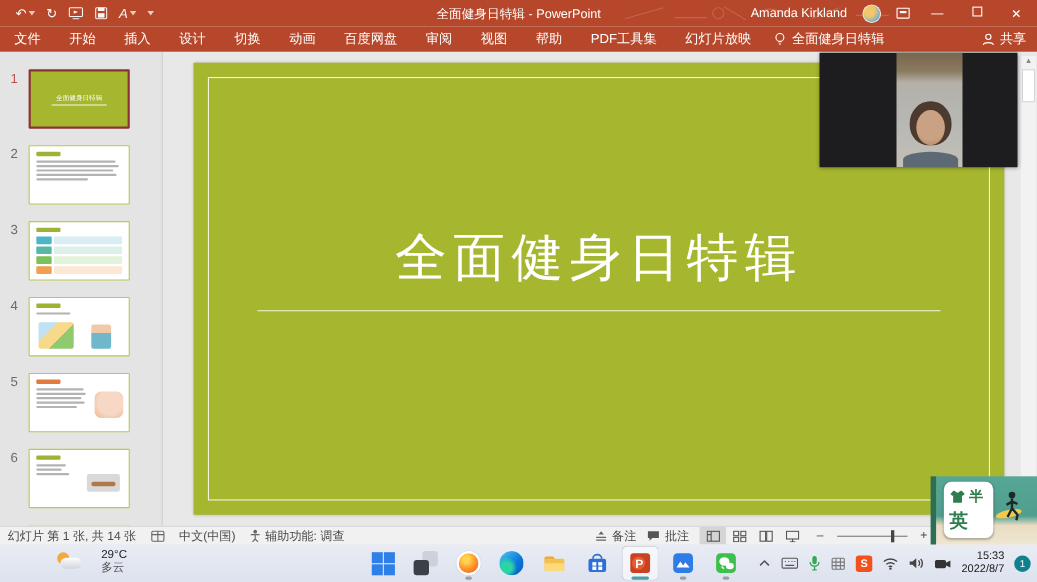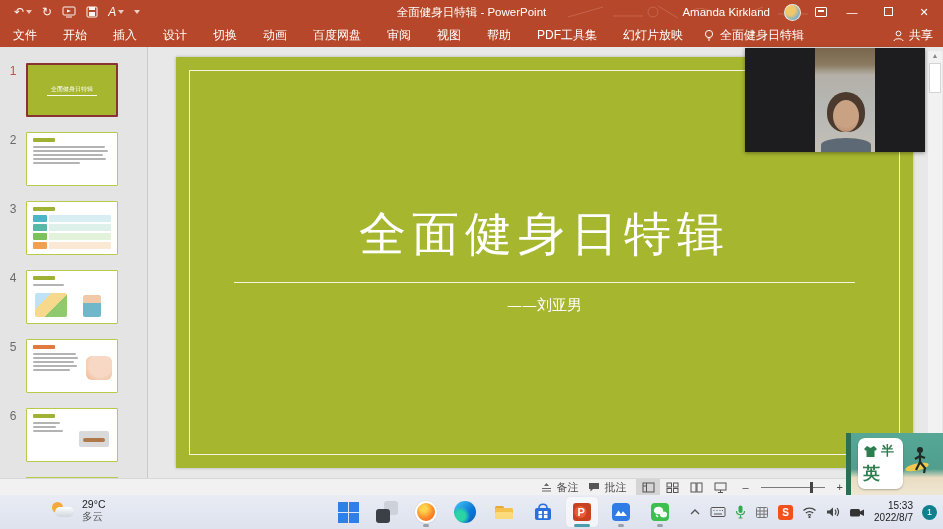--- a/index.html
+++ b/index.html
@@ -80,21 +80,21 @@
   .widget { position:absolute; right:0; bottom:34px; width:97px; height:62px; z-index:60; overflow:hidden;
     background:linear-gradient(180deg,#57a797 0%, #4f9e8e 58%, #e9dcc2 72%, #efe7d3 100%); border-left:5px solid #2e6e54;}
   .wcard { position:absolute; left:7px; top:5px; width:45px; height:51px; background:#fff; border-radius:7px; box-shadow:0 1px 2px rgba(0,0,0,.25); padding:4px 5px;}
   .wrow { display:flex; align-items:center; gap:3px;}
   .wchar1 { color:#2e7d4f; font-weight:bold; font-size:13px;}
   .wchar2 { color:#2e7d4f; font-weight:bold; font-size:17px; margin-top:2px;}
   .surfer { position:absolute; right:9px; top:10px;}
 
   
   .taskbar { position:relative; height:34px; background:linear-gradient(180deg,#e9ecf4,#dde2ee); z-index:30;}
-  .weather { position:absolute; left:50px; top:3px; display:flex; gap:6px; align-items:center;}
+  .weather { position:absolute; left:50px; top:3px; display:flex; gap:16px; align-items:center;}
   .wicon { position:relative; width:26px; height:18px;}
   .sun { position:absolute; left:2px; top:1px; width:11px; height:11px; border-radius:50%; background:#f6a93b;}
   .cloud { position:absolute; left:5px; top:6px; width:19px; height:10px; border-radius:8px; background:linear-gradient(180deg,#fdfdfd,#cfd6de);}
   .wtext { font-size:10.5px; color:#222; line-height:1.15;}
   .wtext .cond { color:#555; }
   .tb-icons { position:absolute; left:332px; top:2px; display:flex; align-items:flex-start; gap:7px;}
   .ticon { width:32px; height:30px; display:flex; flex-direction:column; align-items:center; justify-content:center; border-radius:4px; position:relative;}
   .ticon.active { background:rgba(255,255,255,.6); box-shadow:0 0 1px rgba(0,0,0,.15);}
   .rundot { position:absolute; bottom:0px; width:6px; height:3px; border-radius:2px; background:#9aa0a8;}
   .rundot.wide { width:16px; background:#4a9daa;}
@@ -277,32 +277,46 @@
         <div class="thumb-num">7</div>
         <div class="mini" style="height:6px;border-bottom:none;"></div>
       </div>
     </div>
 
     <div class="editor">
       <div class="slide">
         <div class="slide-frame"></div>
         <div class="slide-title-block">
           <div class="slide-title">全面健身日特辑</div>
-          <div class="slide-sub">——刘亚男</div>
         </div>
       </div>
       <div class="vscroll">
         <div class="up">▲</div>
         <div class="vthumb"></div>
         <div class="dn">▼</div>
       </div>
     </div>
   </div>
 
   <div class="statusbar">
+    <div class="sb-left">
+      <span>幻灯片 第 1 张, 共 14 张</span>
+      <svg width="13" height="11" viewBox="0 0 13 11">
+          <rect x="1" y="1" width="11" height="9" rx="1" fill="none" stroke="#666"></rect>
+          <path d="M6.5 1 v9 M1 4 h11" stroke="#666"></path>
+        </svg>
+      <span>中文(中国)</span>
+      <span class="sb-ico">
+        <svg width="10" height="12" viewBox="0 0 10 12">
+            <circle cx="5" cy="2.4" r="1.7" fill="#666"></circle>
+            <path d="M1 5 h8 M5 5 v4 M5 9 l-2.5 2.6 M5 9 l2.5 2.6" stroke="#666" fill="none"></path>
+          </svg>
+        <span>辅助功能: 调查</span>
+      </span>
+    </div>
     <div class="sb-right">
       <span class="sb-ico">
         <svg width="11" height="10" viewBox="0 0 11 10">
             <path d="M5.5 1 L8 4 H3 Z" fill="#666"></path>
             <path d="M1 6.5 h9 M1 9 h9" stroke="#666"></path>
           </svg>
         <span>备注</span>
       </span>
       <span class="sb-ico">
         <svg width="12" height="11" viewBox="0 0 12 11">

